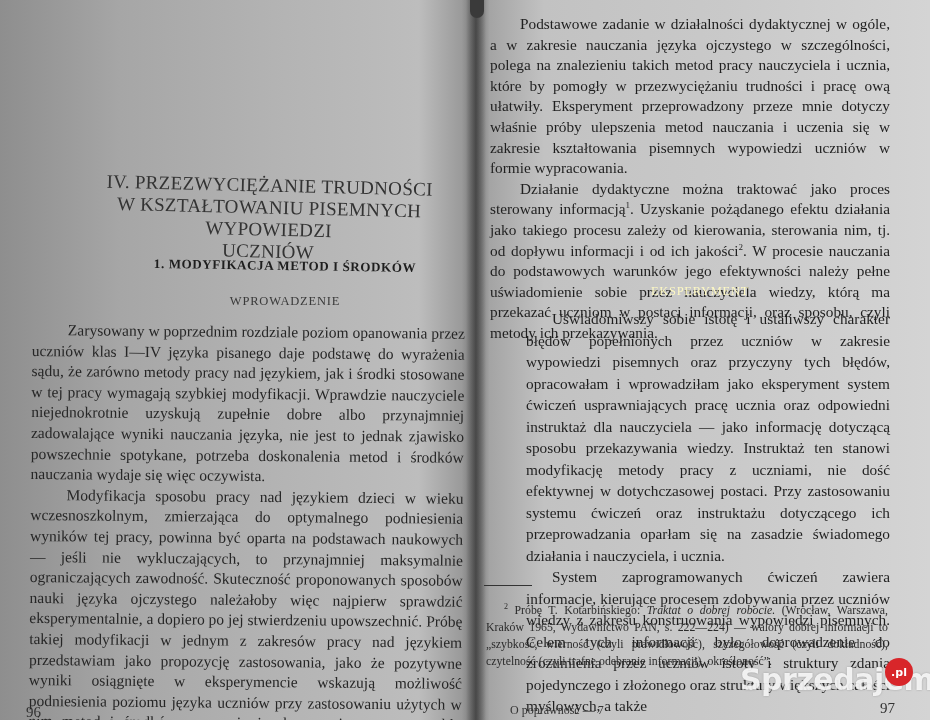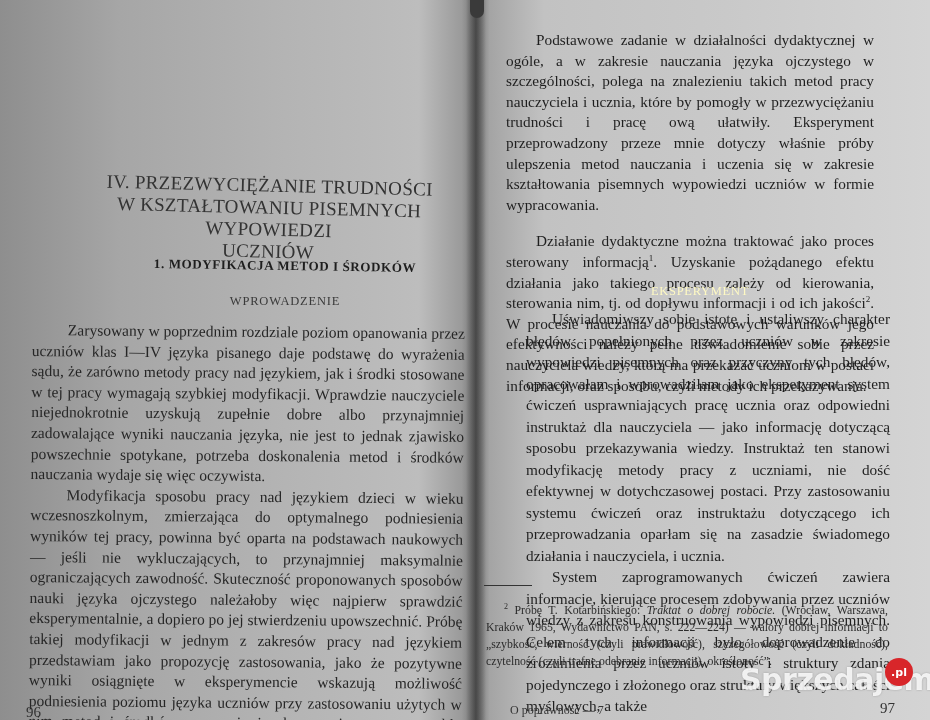--- a/index.html
+++ b/index.html
@@ -74,21 +74,21 @@
     position: absolute; left: 26px; top: 704px;
     font-size: 15px; color: #333;
   }
 
   
   .body-right-top {
     position: absolute; left: 490px; top: 14px; width: 400px;
     font-size: 15.3px; line-height: 20.6px;
     text-align: justify; color: #1f1f1f;
   }
-  .body-right-top p { margin: 16px; text-indent: 30px; }
+  .body-right-top p { margin: 0; text-indent: 30px; }
   .right-heading {
     position: absolute; left: 600px; top: 284px; width: 200px;
     text-align: center; font-size: 12.5px; letter-spacing: 0.7px;
     color: #fef9c3;
   }
   .body-right-mid {
     position: absolute; left: 486px; top: 308px; width: 404px;
     font-size: 15.3px; line-height: 21.5px;
     text-align: justify; color: #1f1f1f;
   }

